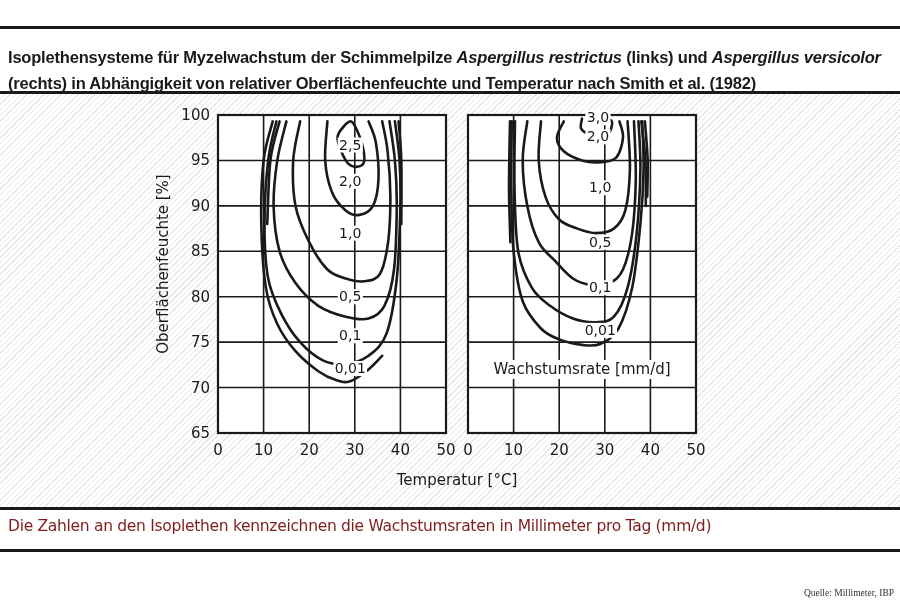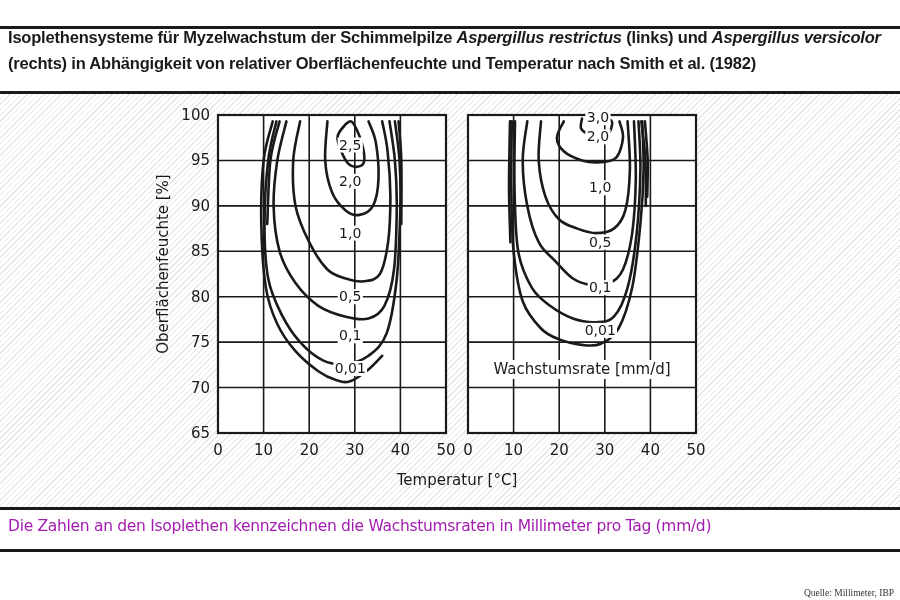--- a/index.html
+++ b/index.html
@@ -1,26 +1,26 @@
 <!DOCTYPE html>
 <html><head>
 <meta charset="utf-8">
 <style>
   html, body { margin:0; padding:0; }
   body { width:900px; height:600px; background:#ffffff; position:relative; overflow:hidden;
          font-family:"DejaVu Sans", sans-serif; color:#1a1a1a; }
   .rule { position:absolute; left:0; width:900px; height:3px; background:#1a1a1a; }
-  .title { position:absolute; left:8px; top:24px; width:885px; font-family:"Liberation Sans", sans-serif;
+  .title { position:absolute; left:8px; top:44px; width:885px; font-family:"Liberation Sans", sans-serif;
            font-weight:bold; font-size:16.5px; line-height:26px; color:#1a1a1a; letter-spacing:-0.2px; }
   .title i { font-style:italic; }
   .hatch { position:absolute; left:0; top:94px; width:900px; height:413px;
            background: repeating-linear-gradient(135deg, #ffffff 0px, #ffffff 3px, #e6e6e6 3px, #e6e6e6 4px); }
   svg.chart { position:absolute; left:0; top:0; }
   .note { position:absolute; left:8px; top:517px; font-family:"DejaVu Sans", sans-serif; font-size:15.5px;
-          color:#a21caf; letter-spacing:-0.3px; }
+          color:#7f1d1d; letter-spacing:-0.3px; }
   .source { position:absolute; right:6px; top:588px; font-family:"Liberation Serif", serif; font-size:9.5px; color:#333; }
   .tick { font-family:"DejaVu Sans", sans-serif; font-size:15px; fill:#1a1a1a; }
   .clabel { font-family:"DejaVu Sans", sans-serif; font-size:14px; fill:#1a1a1a; }
   .axlabel { font-family:"DejaVu Sans", sans-serif; font-size:15px; fill:#1a1a1a; }
 </style>
 </head>
 <body>
 
 <div class="rule" style="top:26px;"></div>
 <div class="title" id="title"><span>Isoplethensysteme für Myzelwachstum der Schimmelpilze </span><i>Aspergillus restrictus</i><span> (links) und </span><i>Aspergillus versicolor</i><span> (rechts) in Abhängigkeit von relativer Oberflächenfeuchte und Temperatur nach Smith et al. (1982)</span></div>

